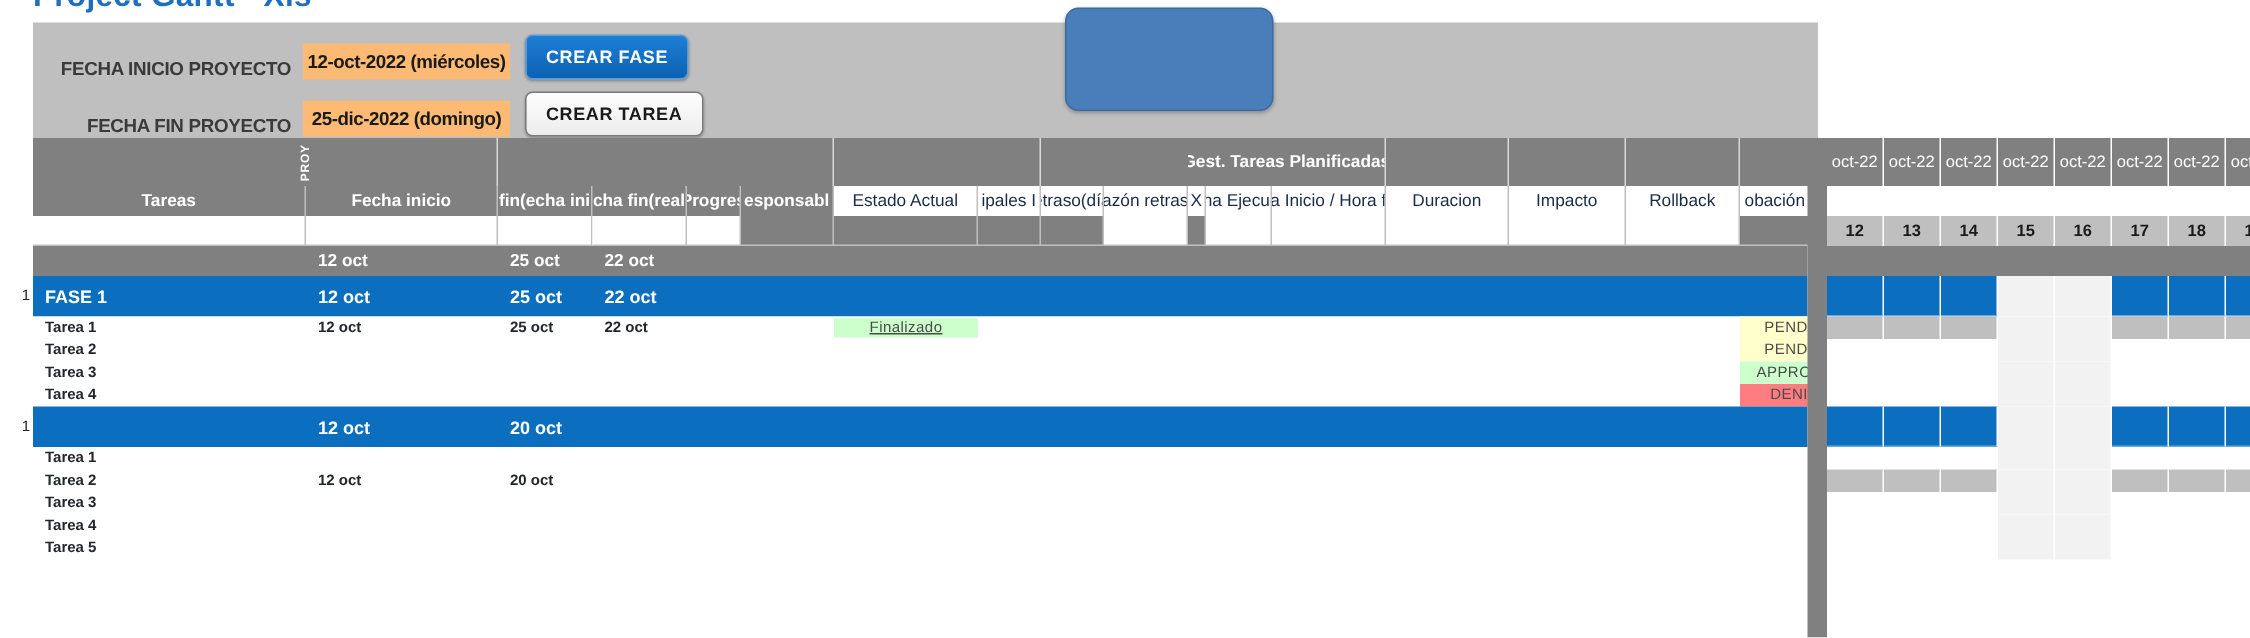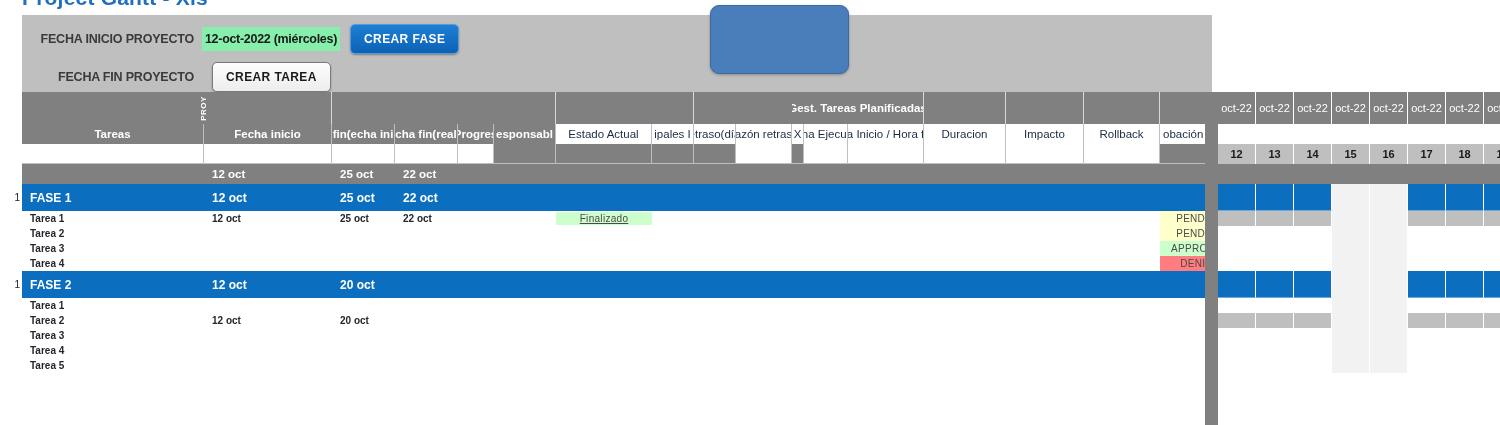--- a/index.html
+++ b/index.html
@@ -31,37 +31,37 @@
   .toolbar {
     position: absolute;
     left: 22px; top: 14px;
     width: 1190px; height: 78px;
     background: #BFBFBF;
     border-top: 1px solid #ffffff;
   }
   .form-row {
     position: absolute;
     left: 0; height: 28px;
-    display: flex; align-items: center;
+    display: flex; align-items: flex-end;
   }
   .form-row.r1 { top: 10px; }
   .form-row.r2 { top: 48px; }
   .form-label {
     width: 180px;
     text-align: right;
     padding-right: 8px;
     font-size: 12.5px;
     font-weight: bold;
     color: #3A3A3A;
     letter-spacing: -0.2px;
     white-space: nowrap;
   }
   .form-value {
     width: 138px; height: 24px;
-    background: #86efac;
+    background: #fdba74;
     display: flex; align-items: center; justify-content: center;
     font-size: 12.5px;
     font-weight: bold;
     color: #1A1A1A;
     letter-spacing: -0.3px;
     white-space: nowrap;
   }
   .btn {
     margin-left: 10px;
     height: 30px;
@@ -295,20 +295,21 @@
   <div class="title">Project Gantt - Xls</div>
 
   <div class="toolbar">
     <div class="form-row r1">
       <div class="form-label">FECHA INICIO PROYECTO</div>
       <div class="form-value">12-oct-2022 (miércoles)</div>
       <div class="btn btn-primary">CREAR FASE</div>
     </div>
     <div class="form-row r2">
       <div class="form-label">FECHA FIN PROYECTO</div>
+      <div class="form-value">25-dic-2022 (domingo)</div>
       <div class="btn btn-secondary">CREAR TAREA</div>
     </div>
   </div>
 
   <div class="blue-shape"></div>
 
   <div class="grid">
     <div class="gutter">
         <div class="rownum" style="top: 99.5px;">1</div>
         <div class="rownum" style="top: 186.5px;">1</div>
@@ -394,21 +395,20 @@
         </div>
         <div class="row task" style="top: 57px; height: 15px;">
           <div class="cell name" style="left: 8px; width: 182px;">Tarea 3</div>
           <div class="badge green" style="left: 1138px; width: 80px; top: 0px; height: 15px;">APPROVED</div>
         </div>
         <div class="row task" style="top: 72px; height: 15px;">
           <div class="cell name" style="left: 8px; width: 182px;">Tarea 4</div>
           <div class="badge red" style="left: 1138px; width: 80px; top: 0px; height: 15px;">DENIED</div>
         </div>
         <div class="row phase" style="top: 87px; height: 27px;">
-          <div class="cell name" style="left: 8px; width: 182px;">FASE 2</div>
           <div class="cell date" style="left: 190px; width: 128px;">12 oct</div>
           <div class="cell date" style="left: 318px; width: 63px;">20 oct</div>
         </div>
         <div class="row task" style="top: 114px; height: 15px;">
           <div class="cell name" style="left: 8px; width: 182px;">Tarea 1</div>
         </div>
         <div class="row task" style="top: 129px; height: 15px;">
           <div class="cell name" style="left: 8px; width: 182px;">Tarea 2</div>
           <div class="cell date" style="left: 190px; width: 128px;">12 oct</div>
           <div class="cell date" style="left: 318px; width: 63px;">20 oct</div>

